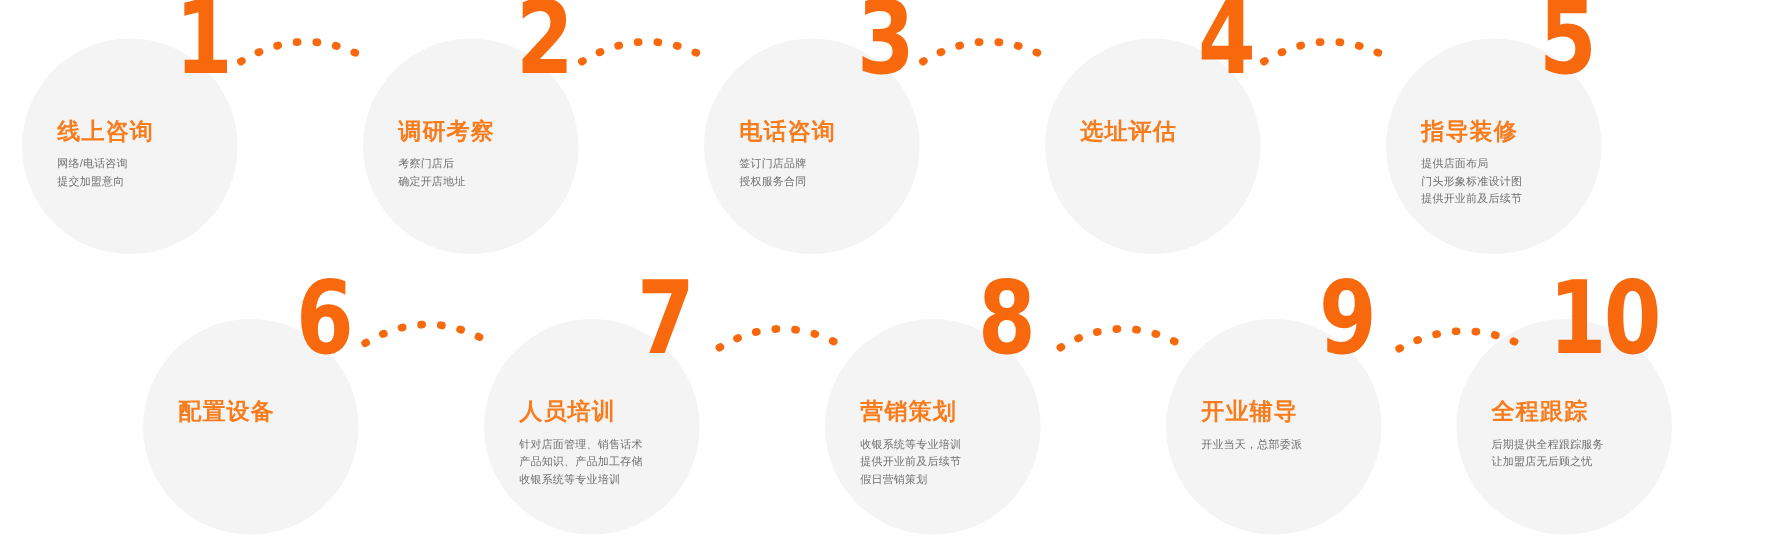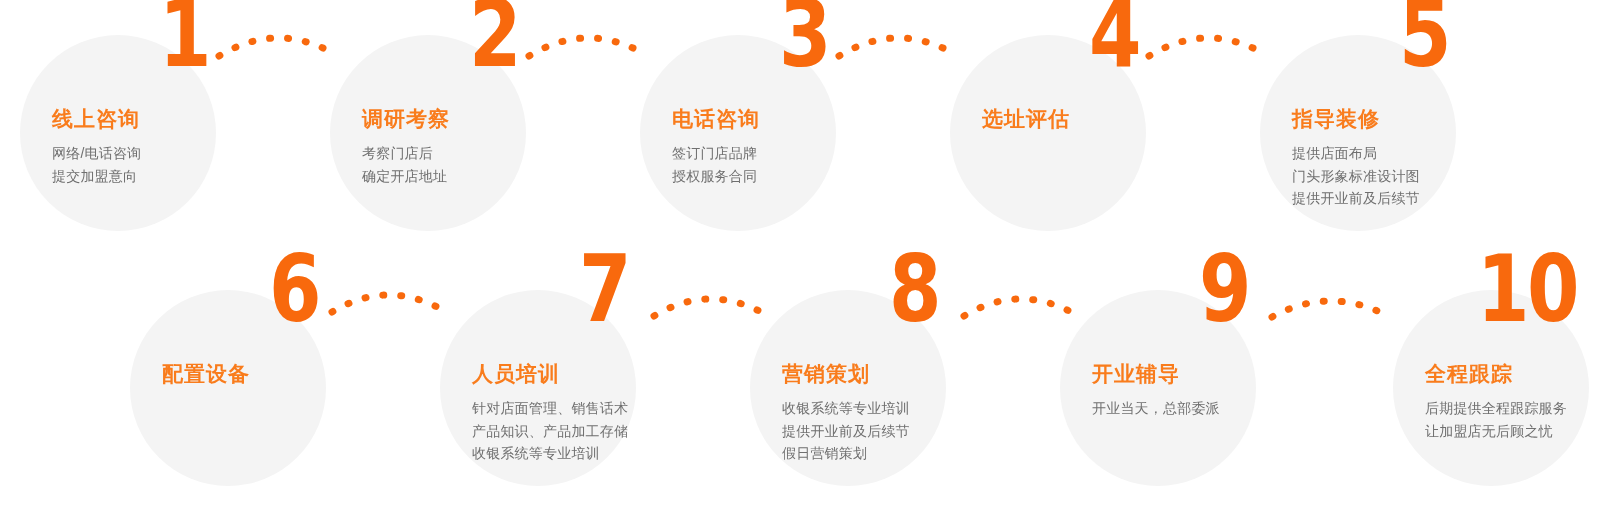--- a/index.html
+++ b/index.html
@@ -46,21 +46,21 @@
   .step-title{
     font-size:21px;
     font-weight:700;
     color:#f97c1c;
     letter-spacing:1px;
     margin:12px 0 9px 0;
     white-space:nowrap;
   }
 
   .step-desc{
-    font-size:14px;
+    font-size:10px;
     color:#6f6f6f;
     line-height:1.62;
     letter-spacing:0.2px;
     white-space:nowrap;
   }
   .step-desc div{white-space:nowrap;}
 
   
   .connector{position:absolute;pointer-events:none;}
   .connector svg{display:block;overflow:visible;}
@@ -165,21 +165,21 @@
     <div class="step-circle"></div>
     <div class="step-num">9</div>
     <div class="step-body">
       <div class="step-title">开业辅导</div>
       <div class="step-desc">
         <div>开业当天，总部委派</div>
       </div>
     </div>
   </div>
 
-  <div class="step wide" style="left:1393px;top:290px;text-decoration:underline;">
+  <div class="step wide" style="left:1324px;top:290px;text-decoration:underline;">
     <div class="step-circle"></div>
     <div class="step-num">10</div>
     <div class="step-body">
       <div class="step-title">全程跟踪</div>
       <div class="step-desc">
         <div>后期提供全程跟踪服务</div>
         <div>让加盟店无后顾之忧</div>
       </div>
     </div>
   </div>

